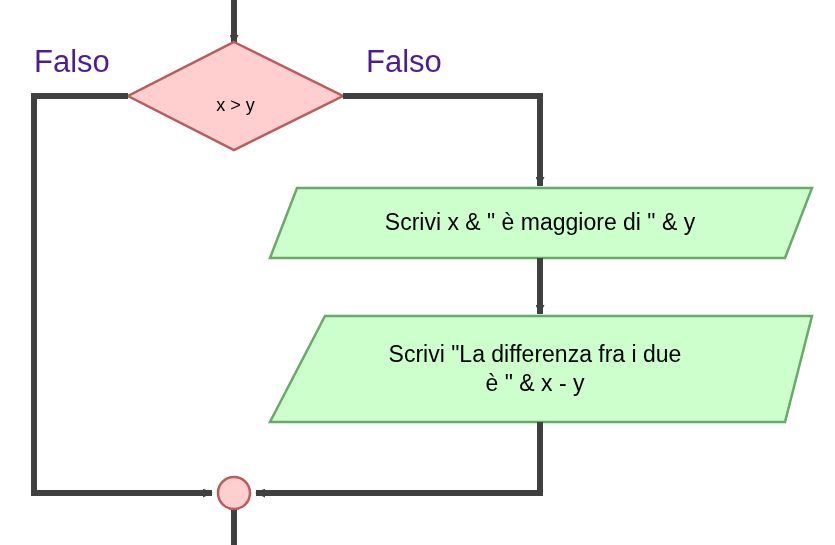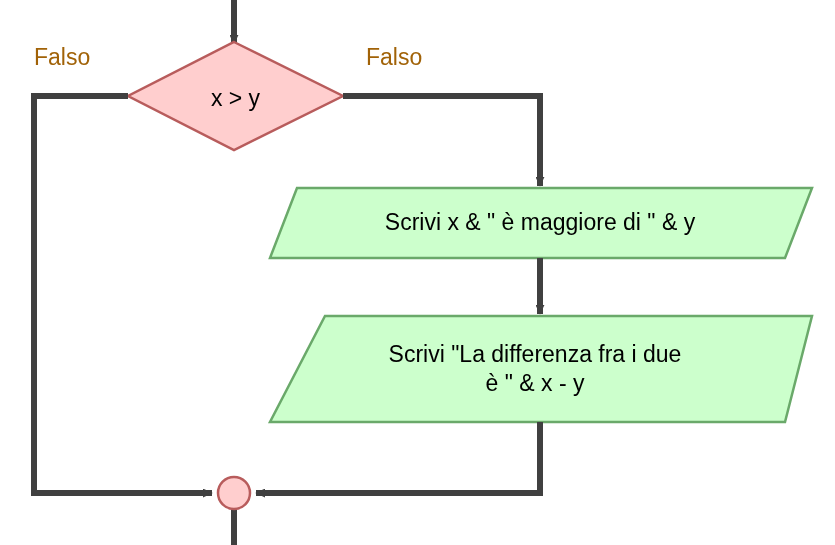--- a/index.html
+++ b/index.html
@@ -30,31 +30,31 @@
     align-items: center;
     justify-content: center;
     text-align: center;
     color: #000000;
     pointer-events: none;
     white-space: pre-line;
     line-height: 1.28;
   }
   .edge-label {
     position: absolute;
-    color: #a16207;
-    font-size: 23px;
+    color: #4c1d95;
+    font-size: 31px;
     white-space: nowrap;
     text-align: right;
   }
   #label-decision {
     left: 128px;
-    top: 81px;
+    top: 88px;
     width: 215px;
     height: 36px;
-    font-size: 23px;
+    font-size: 18px;
   }
   #label-process-1 {
     left: 290px;
     top: 188px;
     width: 500px;
     height: 70px;
     font-size: 23px;
   }
   #label-process-2 {
     left: 285px;

